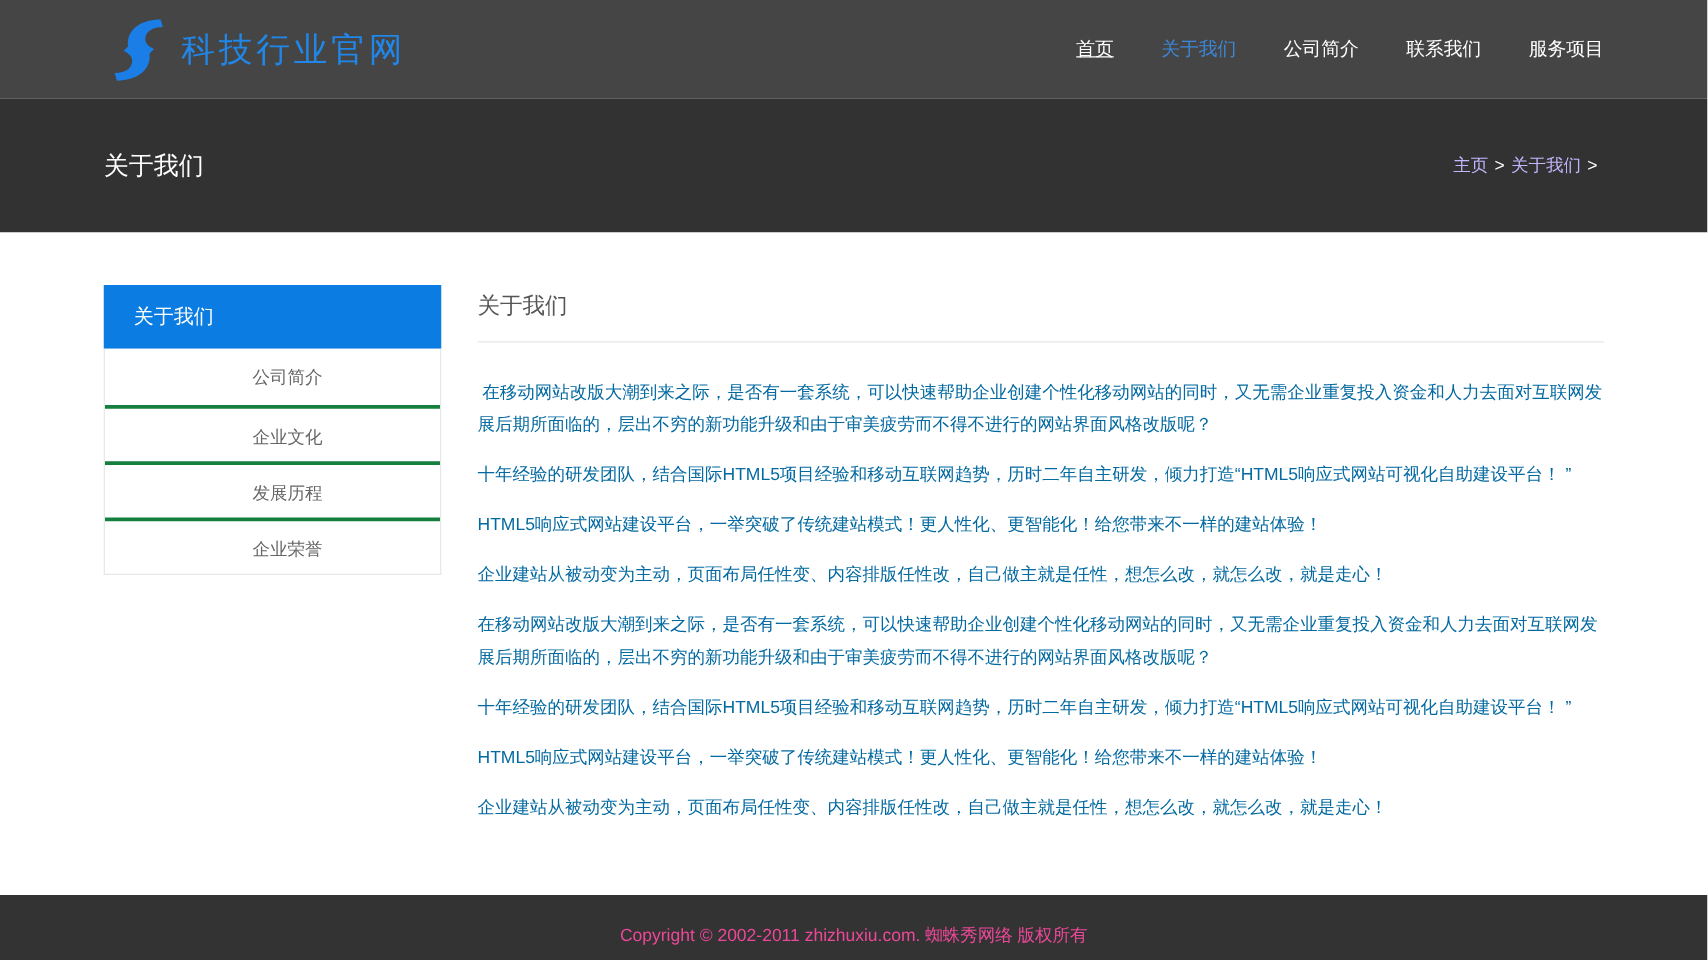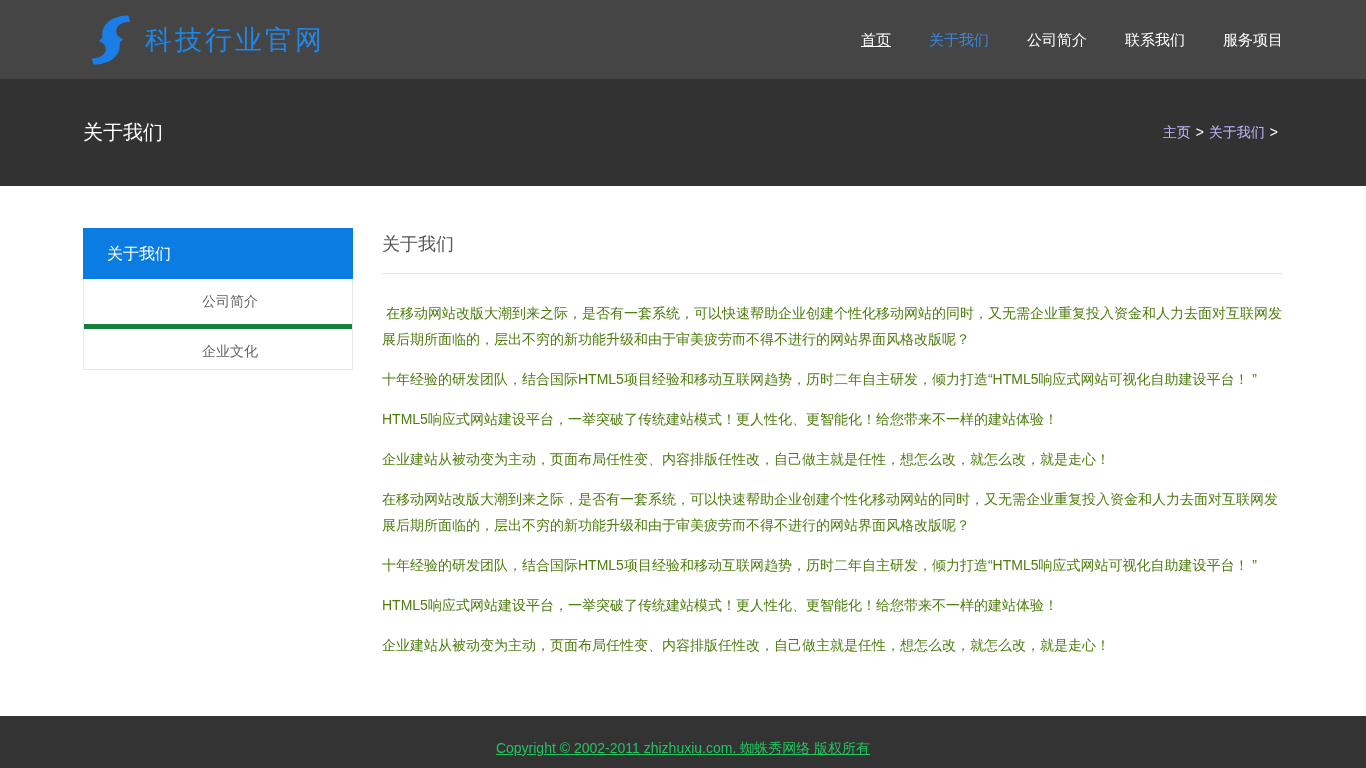--- a/index.html
+++ b/index.html
@@ -52,33 +52,33 @@
   .side-title {
     background: #0a7ce2; color: #ffffff;
     height: 51px; line-height: 51px;
     padding-left: 24px; font-size: 16px; font-weight: 400;
   }
   .side-menu { list-style: none; border: 1px solid #e8e8e8; border-top: none; background: #fff; text-align: center; }
   .side-menu li {
     height: 45px; line-height: 45px; padding-left: 24px;
     font-size: 14px; color: #666666; cursor: pointer;
   }
-  .side-menu li + li { border-top: 5px solid #15803d; }
+  .side-menu li + li { border-top: 3px solid #15803d; }
 
   .content { flex: 1; min-width: 0; }
   .content-title { font-size: 18px; font-weight: 400; color: #555555; margin: 4px 0 17px; }
   .content-rule { border: none; border-top: 1px solid #e8e8e8; margin: 0 0 26px; }
   .content p {
-    font-size: 14px; color: #4d7c0f; line-height: 26px;
+    font-size: 14px; color: #0369a1; line-height: 26px;
     margin: 0 0 14px; white-space: pre-wrap;
   }
 
   
   .footer { background: #333333; height: 65px; display: flex; align-items: center; }
-  .footer-text { width: 100%; text-align: center; color: #22c55e; font-size: 14px; text-decoration: underline; }
+  .footer-text { width: 100%; text-align: center; color: #ec4899; font-size: 14px; }
 </style>
 </head>
 <body>
 
 <header class="navbar">
   <div class="container">
     <div class="logo">
       <span>
         <svg viewBox="0 0 64 64" aria-hidden="true">
           <path fill="#1a7ee6" d="M52 4 C34 4 22 13 22 26 c0 8 5 13 13 16 l11-11 c-5-2-8-5-8-9 0-7 7-11 16-11 Z"></path>
@@ -106,20 +106,22 @@
   </div>
 </section>
 
 <main class="main">
   <div class="container layout">
     <aside class="sidebar">
       <div class="side-title">关于我们</div>
       <ul class="side-menu">
         <li>公司简介</li>
         <li>企业文化</li>
+        <li>发展历程</li>
+        <li>企业荣誉</li>
       </ul>
     </aside>
 
     <section class="content">
       <h2 class="content-title">关于我们</h2>
       <hr class="content-rule">
       <p> 在移动网站改版大潮到来之际，是否有一套系统，可以快速帮助企业创建个性化移动网站的同时，又无需企业重复投入资金和人力去面对互联网发展后期所面临的，层出不穷的新功能升级和由于审美疲劳而不得不进行的网站界面风格改版呢？</p>
       <p>十年经验的研发团队，结合国际HTML5项目经验和移动互联网趋势，历时二年自主研发，倾力打造“HTML5响应式网站可视化自助建设平台！ ”</p>
       <p>HTML5响应式网站建设平台，一举突破了传统建站模式！更人性化、更智能化！给您带来不一样的建站体验！</p>
       <p>企业建站从被动变为主动，页面布局任性变、内容排版任性改，自己做主就是任性，想怎么改，就怎么改，就是走心！</p>

